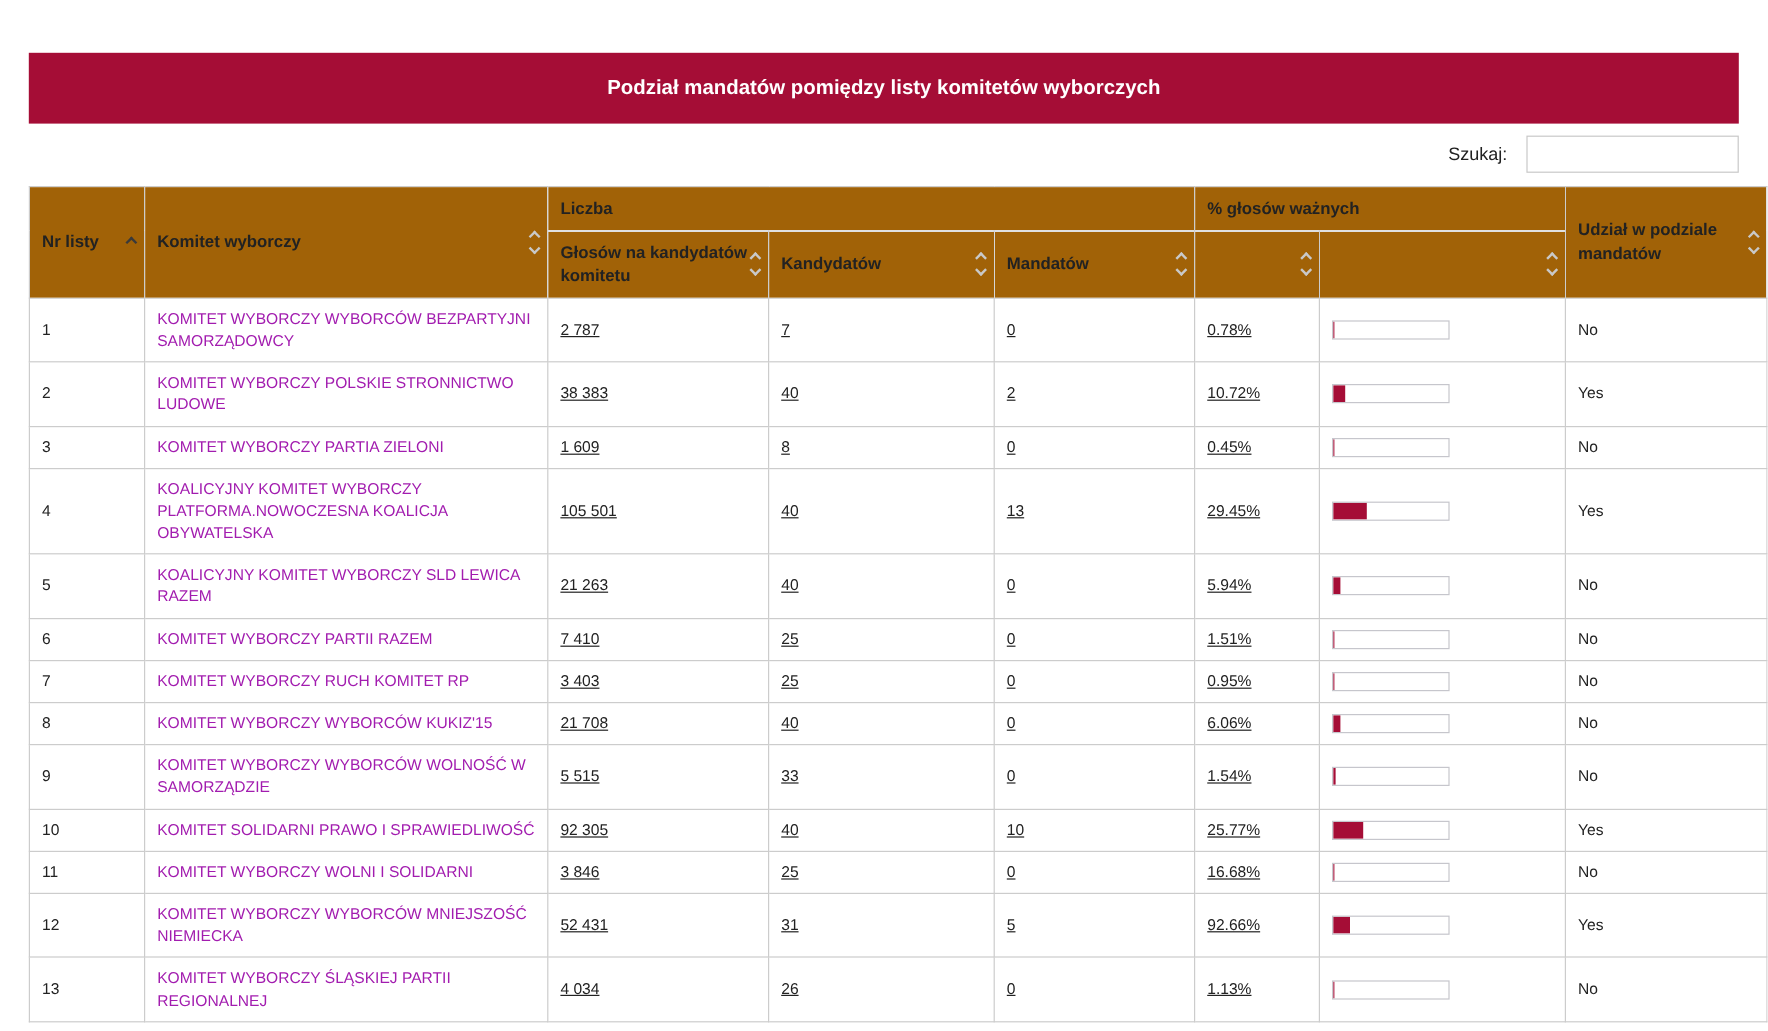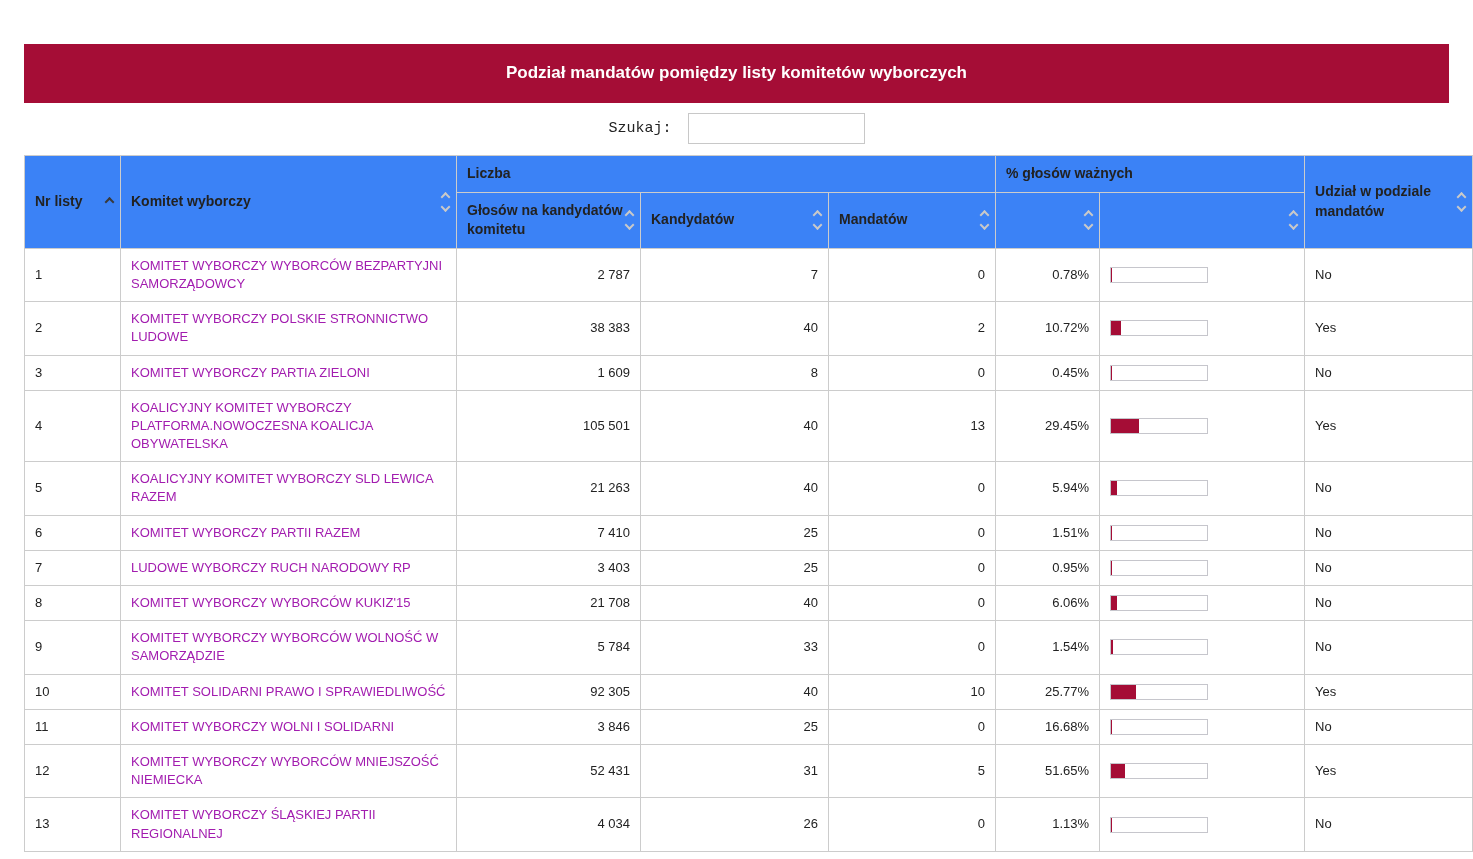--- a/index.html
+++ b/index.html
@@ -19,25 +19,24 @@
     color: #ffffff;
     text-align: center;
     font-size: 17px;
     font-weight: bold;
     padding: 19px 0 20px 0;
   }
 
   
   .search-row {
     display: flex;
-    justify-content: center;
+    justify-content: flex-end;
     align-items: center;
     margin: 10px 0 11px 0;
     gap: 16px;
-    font-family: Liberation Mono, monospace;
   }
   .search-label { font-size: 15px; color: #222; }
   .search-input {
     width: 177px;
     height: 31px;
     border: 1px solid #c8c8c8;
     outline: none;
     font-size: 14px;
     padding: 0 6px;
     font-family: inherit;
@@ -51,21 +50,21 @@
     font-size: 13px;
   }
   table.results th, table.results td {
     border: 1px solid #cccccc;
     padding: 8px 10px;
     vertical-align: middle;
     line-height: 1.4;
     word-wrap: break-word;
   }
   thead th {
-    background: #3b82f6;
+    background: #a16207;
     text-align: left;
     font-size: 14px;
     font-weight: bold;
     position: relative;
     padding-right: 24px;
   }
   thead th.group { padding-right: 10px; }
 
   
   .sort-icons {
@@ -83,21 +82,21 @@
     display: block;
     width: 7px; height: 7px;
     border-right: 2px solid #c9c9c9;
     border-bottom: 2px solid #c9c9c9;
   }
   .chev.up   { transform: rotate(-135deg); }
   .chev.down { transform: rotate(45deg); }
   .chev.active { border-color: #3a3a3a; }
 
   tbody td { background: #ffffff; }
-  .t-right { text-align: right; }
+  .t-right { text-align: left; text-decoration: underline; }
   .t-left  { text-align: left; }
 
   a.committee {
     color: #a21caf;
     text-decoration: none;
     cursor: pointer;
   }
 
   
   .bar-track {
@@ -296,21 +295,21 @@
       <td class="t-left">
         <div class="bar-track">
           <div class="bar-fill" style="width: 1.51%;"></div>
         </div>
       </td>
       <td class="t-left">No</td>
     </tr>
         <tr>
       <td class="t-left">7</td>
       <td class="t-left">
-        <a class="committee">LUDOWE WYBORCZY RUCH NARODOWY RP</a>
+        <a class="committee">KOMITET WYBORCZY RUCH KOMITET RP</a>
       </td>
       <td class="t-right">3 403</td>
       <td class="t-right">25</td>
       <td class="t-right">0</td>
       <td class="t-right">0.95%</td>
       <td class="t-left">
         <div class="bar-track">
           <div class="bar-fill" style="width: 0.95%;"></div>
         </div>
       </td>
@@ -330,21 +329,21 @@
           <div class="bar-fill" style="width: 6.06%;"></div>
         </div>
       </td>
       <td class="t-left">No</td>
     </tr>
         <tr>
       <td class="t-left">9</td>
       <td class="t-left">
         <a class="committee">KOMITET WYBORCZY WYBORCÓW WOLNOŚĆ W SAMORZĄDZIE</a>
       </td>
-      <td class="t-right">5 784</td>
+      <td class="t-right">5 515</td>
       <td class="t-right">33</td>
       <td class="t-right">0</td>
       <td class="t-right">1.54%</td>
       <td class="t-left">
         <div class="bar-track">
           <div class="bar-fill" style="width: 1.54%;"></div>
         </div>
       </td>
       <td class="t-left">No</td>
     </tr>
@@ -381,21 +380,21 @@
       <td class="t-left">No</td>
     </tr>
         <tr>
       <td class="t-left">12</td>
       <td class="t-left">
         <a class="committee">KOMITET WYBORCZY WYBORCÓW MNIEJSZOŚĆ NIEMIECKA</a>
       </td>
       <td class="t-right">52 431</td>
       <td class="t-right">31</td>
       <td class="t-right">5</td>
-      <td class="t-right">51.65%</td>
+      <td class="t-right">92.66%</td>
       <td class="t-left">
         <div class="bar-track">
           <div class="bar-fill" style="width: 14.64%;"></div>
         </div>
       </td>
       <td class="t-left">Yes</td>
     </tr>
         <tr>
       <td class="t-left">13</td>
       <td class="t-left">

